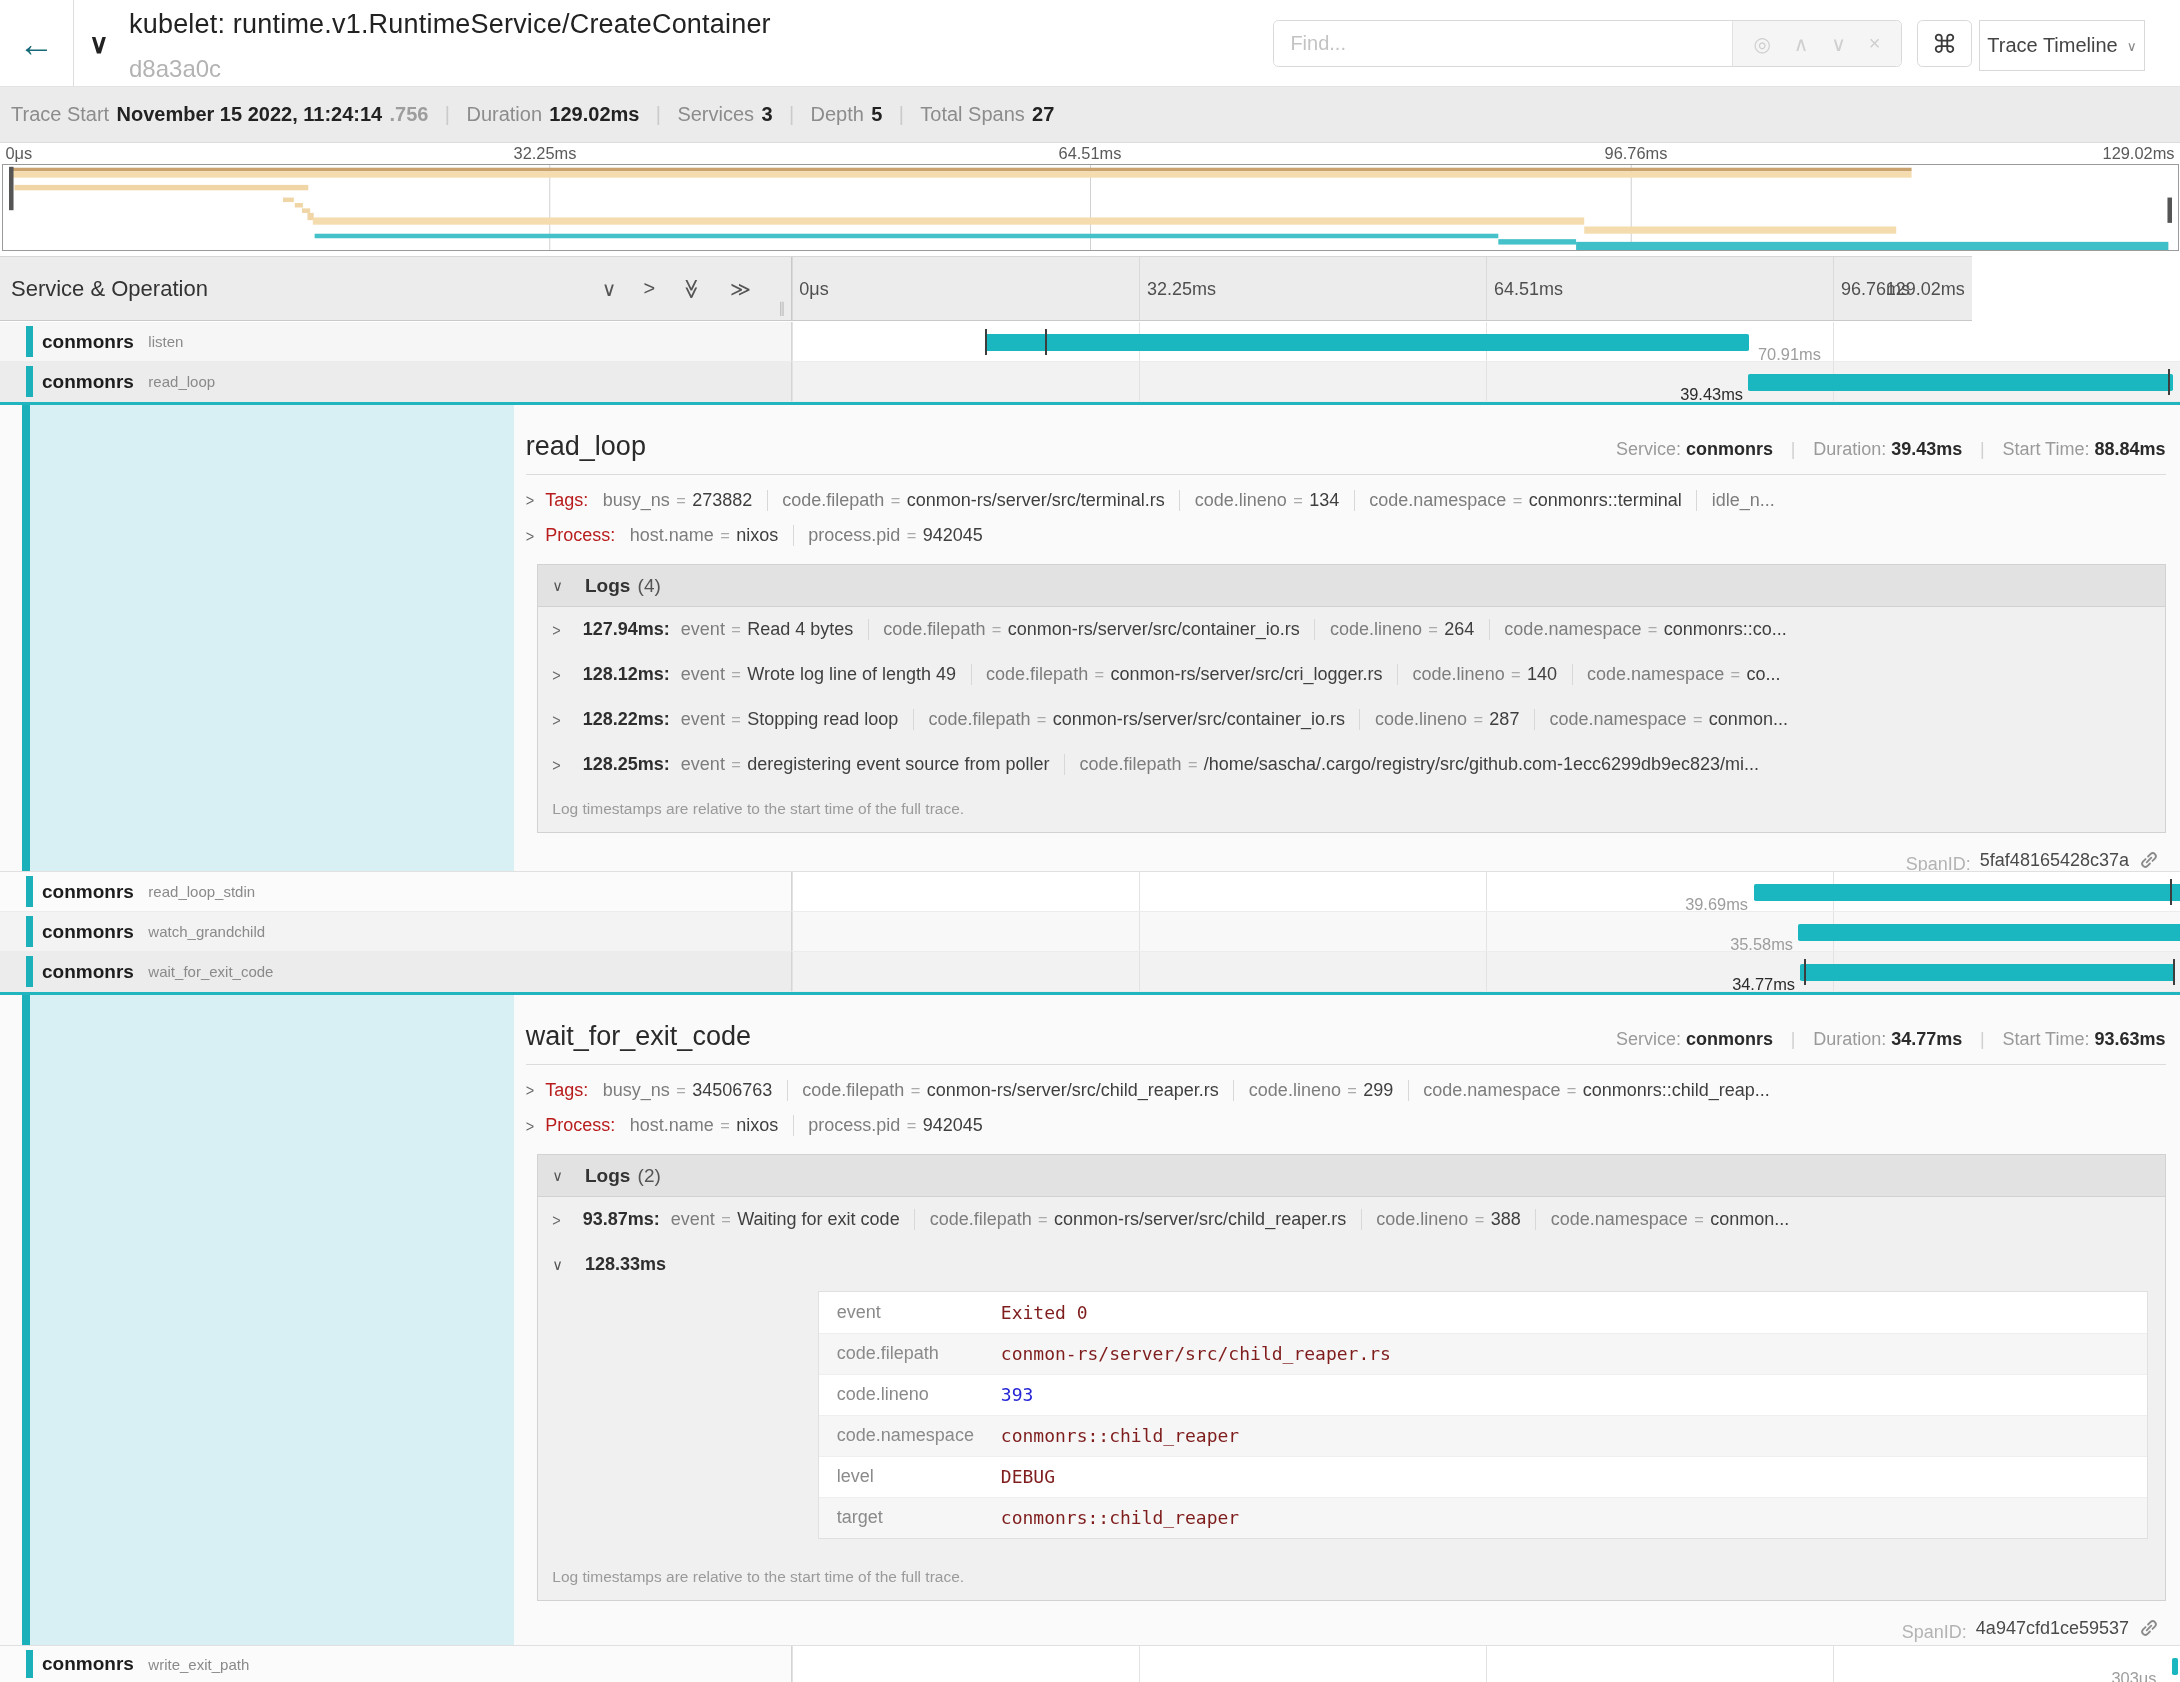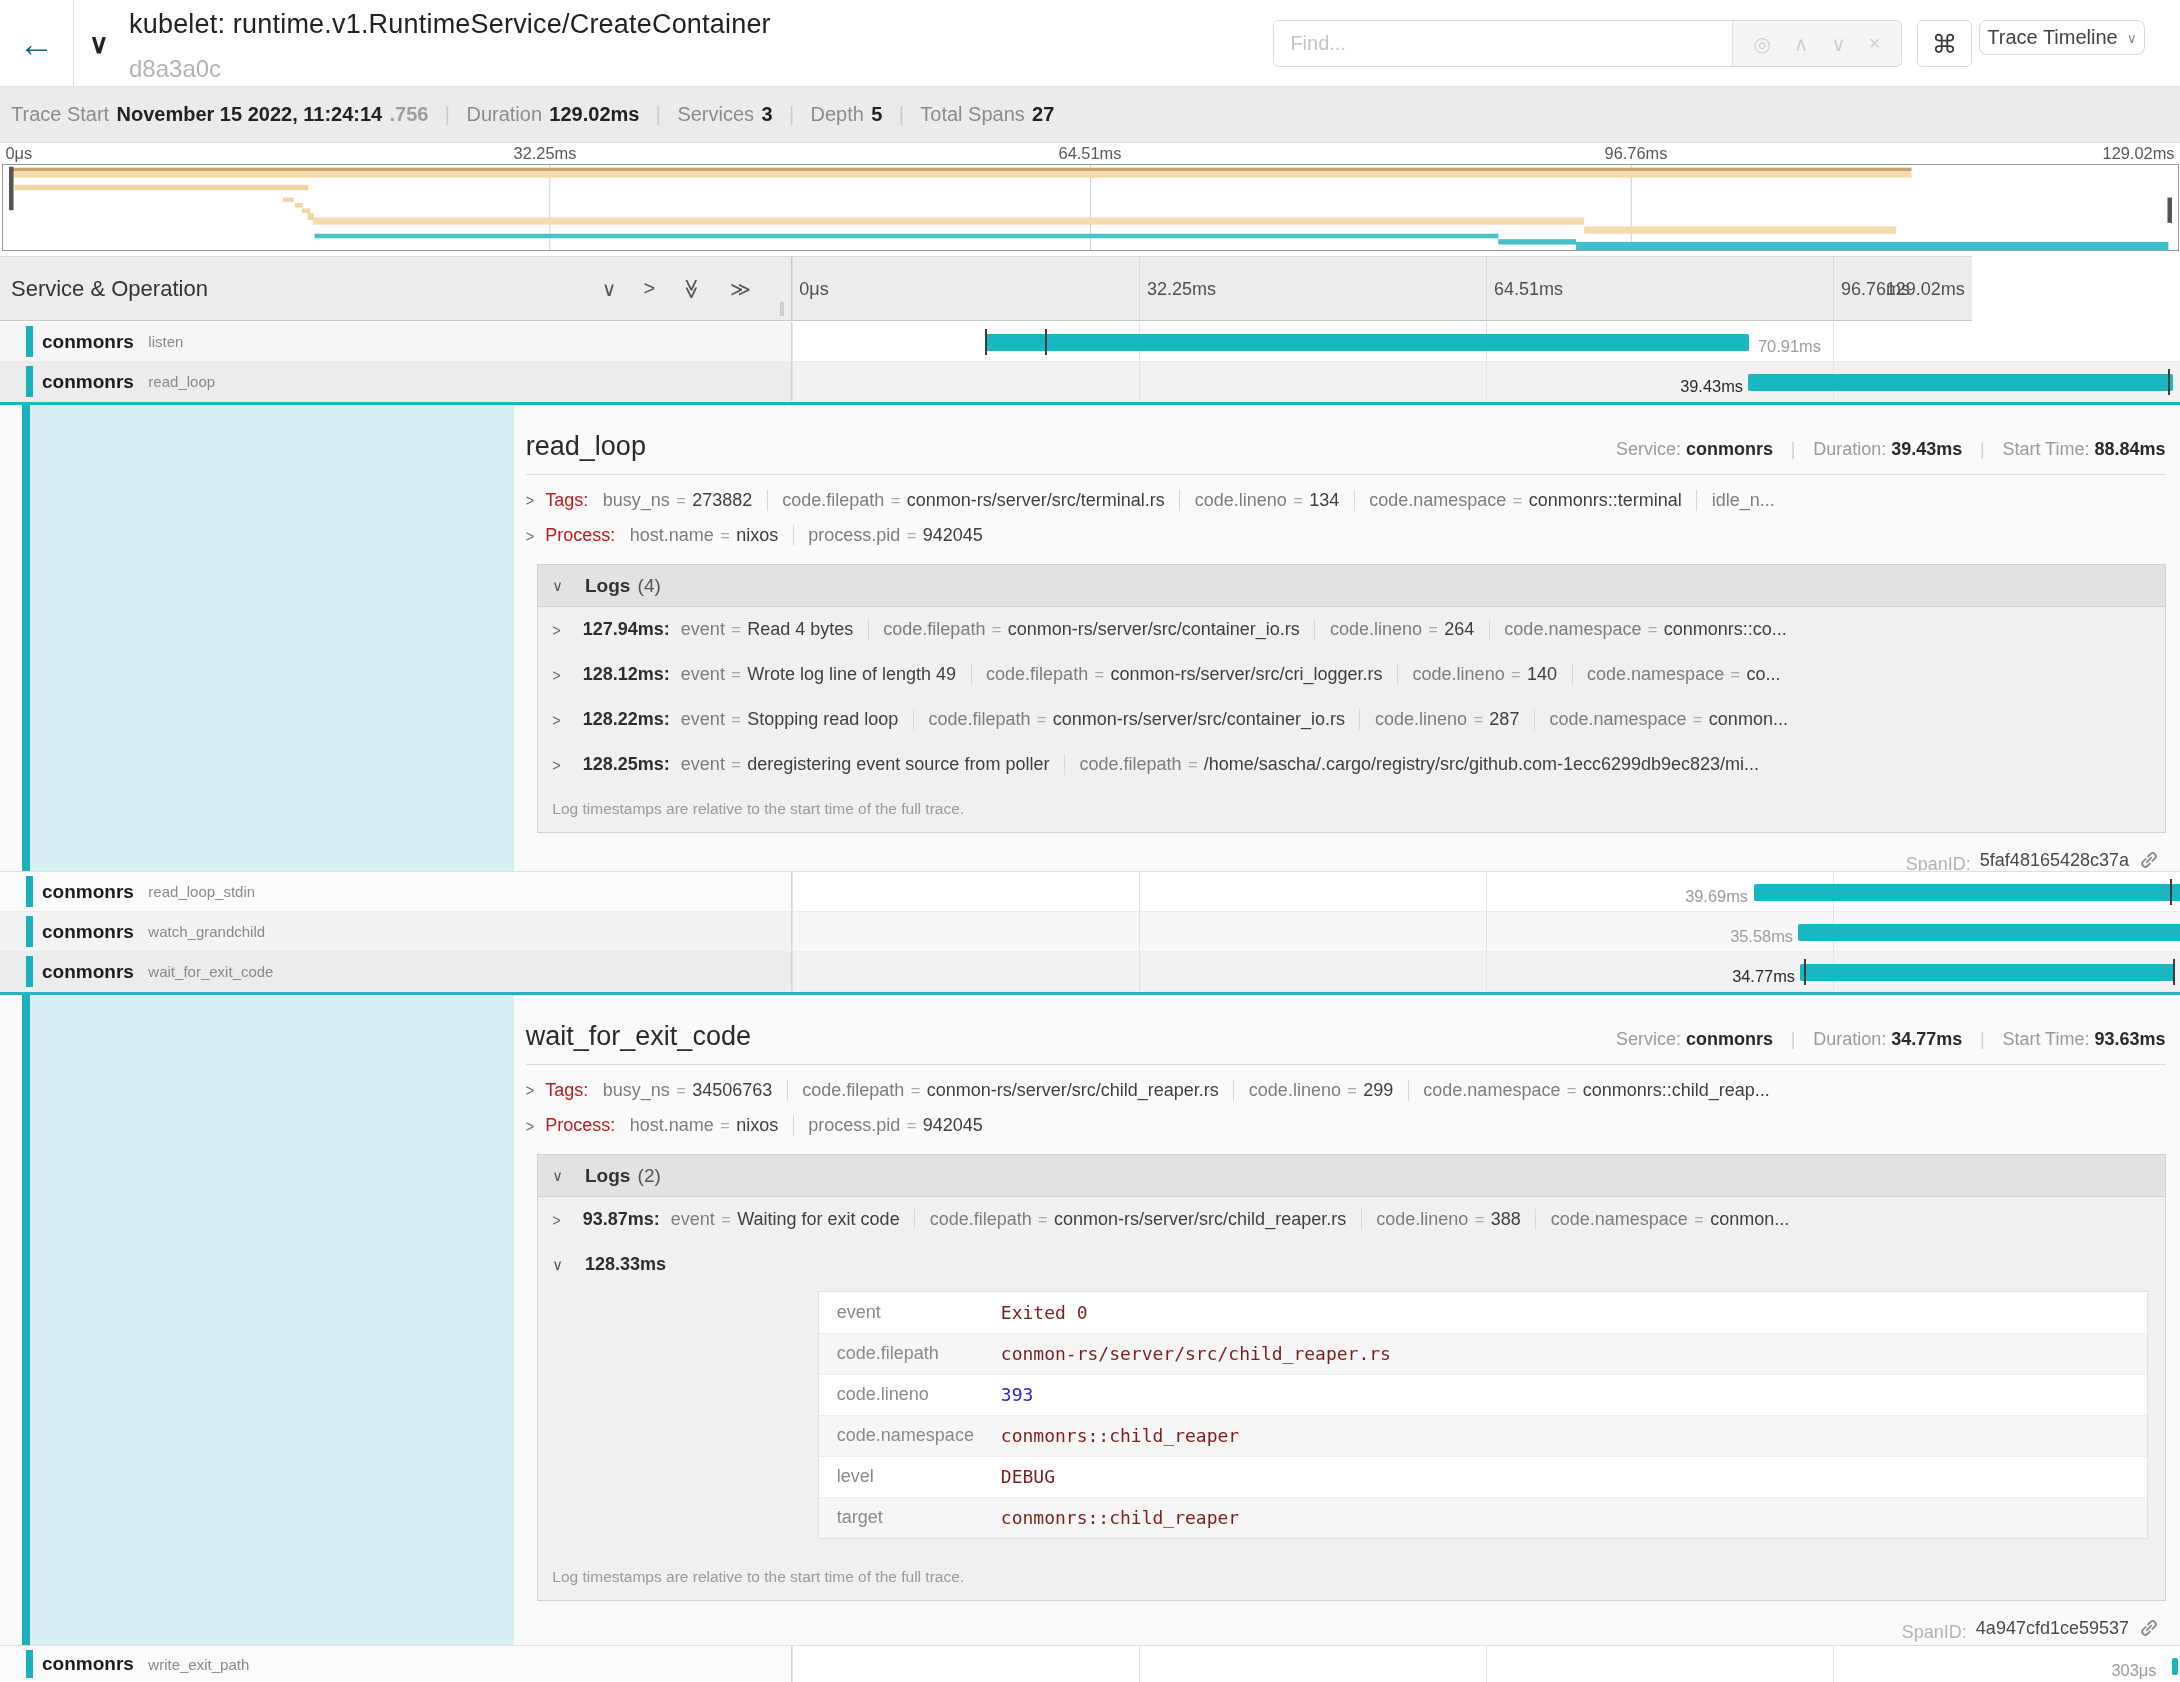--- a/index.html
+++ b/index.html
@@ -14,21 +14,21 @@
   .hdr-collapse { position:absolute; left:89px; top:0; height:87px; display:flex; align-items:center; font-size:27px; color:#222; font-weight:700; cursor:pointer; }
   .title-block { position:absolute; left:129px; top:9px; }
   .title-block h1 { font-size:27px; font-weight:500; color:#222; letter-spacing:0.2px; }
   .title-block .tid { font-size:24px; color:#b3b3b3; margin-top:15px; }
   .find-group { position:absolute; left:1273px; top:20px; height:47px; display:flex; border:0.9px solid #d9d9d9; border-radius:5.5px; overflow:hidden; background:#fff; width:629px; }
   .find-input { flex:1; border:none; outline:none; padding:0 16.4px; font-size:20px; color:#444; font-family:"Liberation Sans",sans-serif; }
   .find-input::placeholder { color:#c3c3c3; }
   .find-suffix { width:169px; background:#f5f5f5; border-left:0.9px solid #e3e3e3; display:flex; align-items:center; justify-content:space-around; padding:0 9px; }
   .find-suffix span { color:#cfcfcf; font-size:20px; cursor:pointer; }
   .cmd-btn { position:absolute; left:1917px; top:20px; width:55px; height:47px; border:0.9px solid #d9d9d9; border-radius:5.5px; background:#fff; display:flex; align-items:center; justify-content:center; font-size:25.5px; color:#3b3b3b; cursor:pointer; }
-  .view-btn { position:absolute; left:1979px; top:20px; width:166px; height:35px; border:0.9px solid #d9d9d9; border-radius:8px; background:#fff; display:flex; align-items:center; justify-content:center; gap:9px; font-size:20px; color:#444; cursor:pointer; }
+  .view-btn { position:absolute; left:1979px; top:20px; width:166px; height:51px; border:0.9px solid #d9d9d9; border-radius:0; background:#fff; display:flex; align-items:center; justify-content:center; gap:9px; font-size:20px; color:#444; cursor:pointer; }
   .view-btn .caret { font-size:13.6px; color:#888; }
 
   
   .meta-bar { position:absolute; top:87px; left:0; width:2180px; height:56px; background:#ebebeb; border-bottom:0.9px solid #dcdcdc; display:flex; align-items:center; padding-left:11px; font-size:20px; color:#8c8c8c; }
   .meta-bar b { color:#222; font-weight:700; margin-left:7.3px; }
   .meta-bar .dim { color:#9d9d9d; font-weight:700; }
   .meta-sep { color:#cbcbcb; margin:0 16.4px; }
 
   
   .mm-ticks { position:absolute; top:144px; left:0; width:2180px; height:20px; font-size:16.4px; color:#5a5a5a; }
@@ -50,21 +50,21 @@
 
   
   .row { position:absolute; left:0; width:2180px; height:40px; display:flex; cursor:pointer; }
   .row-name { width:791px; position:relative; display:flex; align-items:center; border-bottom:0.9px solid #ececec; }
   .accent { position:absolute; left:25.5px; top:3.6px; bottom:3.6px; width:7.3px; background:#1cb0ba; }
   .svc { margin-left:42px; font-size:19px; font-weight:700; color:#1d1d1d; }
   .op { margin-left:14.5px; font-size:15px; color:#8a8a8a; }
   .row-tl { flex:1; position:relative; border-left:0.9px solid #d5d5d5; border-bottom:0.9px solid #ececec;
     background-image:repeating-linear-gradient(to right,#e3e3e3 0,#e3e3e3 0.9px,transparent 0.9px,transparent 347px); }
   .bar { position:absolute; top:11.8px; height:17.3px; background:#1bb7c1; border-radius:1.8px; }
-  .dur { position:absolute; top:4px; height:40px; line-height:40px; font-size:16.4px; }
+  .dur { position:absolute; top:12px; height:40px; line-height:40px; font-size:16.4px; }
   .dur-gray { color:#9d9d9d; } .dur-dark { color:#2b2b2b; }
   .mk { position:absolute; top:7.3px; height:25.5px; width:1.8px; background:#3d3d3d; }
   .r-listen .row-name{background:#f6f6f6}.r-listen .row-tl{background-color:#fff}
   .r-sel .row-name{background:#ececec}.r-sel .row-tl{background-color:#f2f2f2}
   .r-lite .row-name{background:#fbfbfb}.r-lite .row-tl{background-color:#fff}
   .r-mid .row-name{background:#f3f3f3}.r-mid .row-tl{background-color:#f8f8f8}
   .sel-underline { position:absolute; left:0; width:2180px; height:2.7px; background:#21b5c0; }
 
   
   .detail { position:absolute; left:0; width:2180px; background:#fafafa; overflow:hidden; border-bottom:0.9px solid #e0e0e0; }

